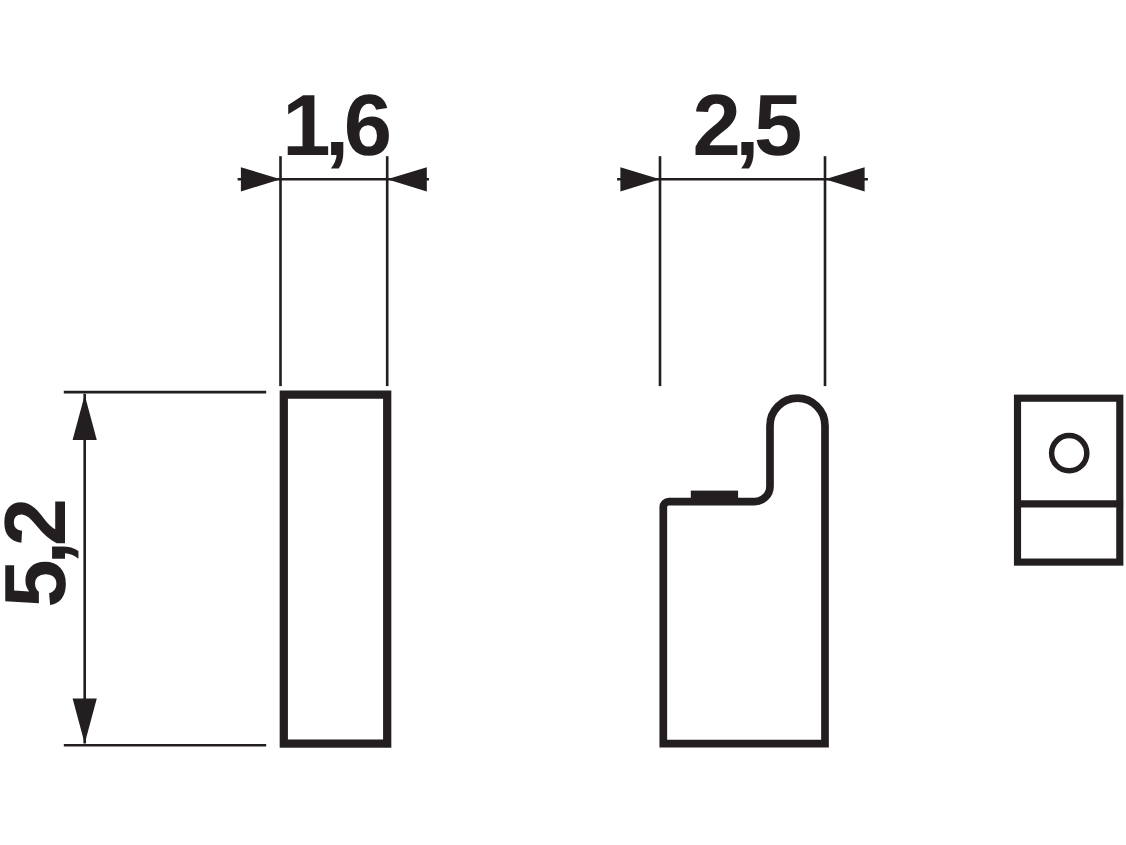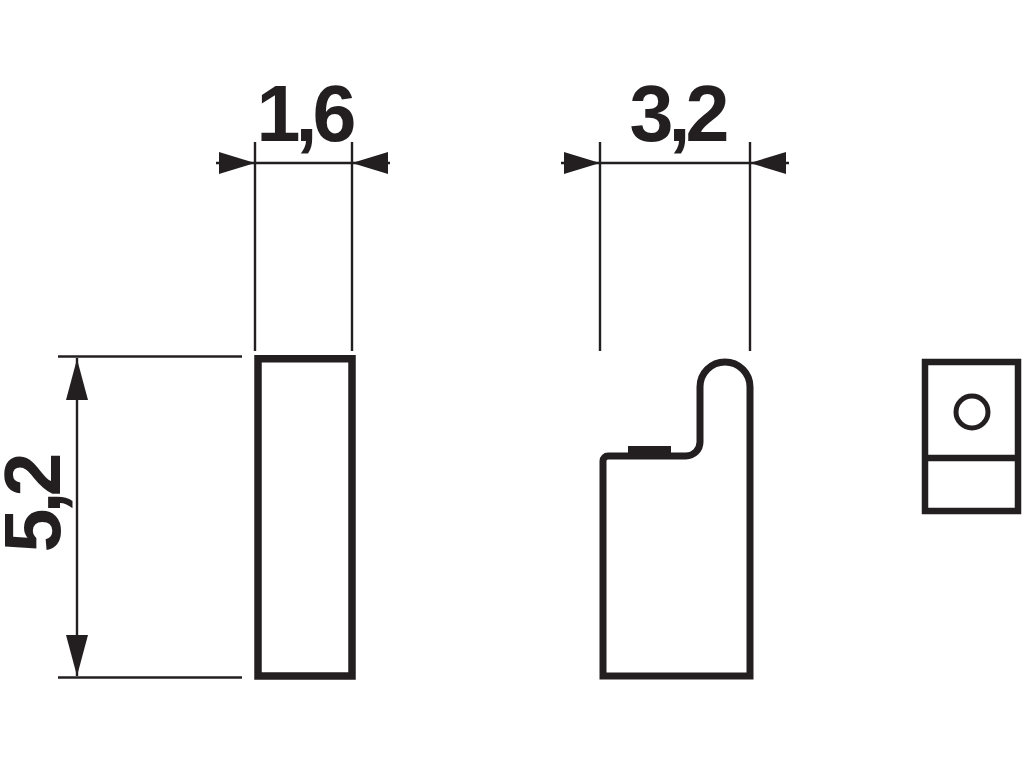--- a/index.html
+++ b/index.html
@@ -86,17 +86,17 @@
       <line x1="58" y1="356.5" x2="242" y2="356.5" stroke-width="2.4" fill="none"></line>
       <line x1="58" y1="677.5" x2="242" y2="677.5" stroke-width="2.4" fill="none"></line>
       <line x1="77" y1="358" x2="77" y2="676" stroke-width="2.4" fill="none"></line>
       <polygon points="77,359 66,400 88,400" stroke="none"></polygon>
       <polygon points="77,676 66,635 88,635" stroke="none"></polygon>
     </g>
   </svg>
 
   <div class="dim-label h" style="left:304px; top:74px;">1,6</div>
 
-  <div class="dim-label h" style="left:677px; top:74px;">3,2</div>
+  <div class="dim-label h" style="left:677px; top:74px;">2,5</div>
 
   <div class="dim-label v" style="left:32px; top:505px;">5,2</div>
 
 </div>
 
 </body></html>

